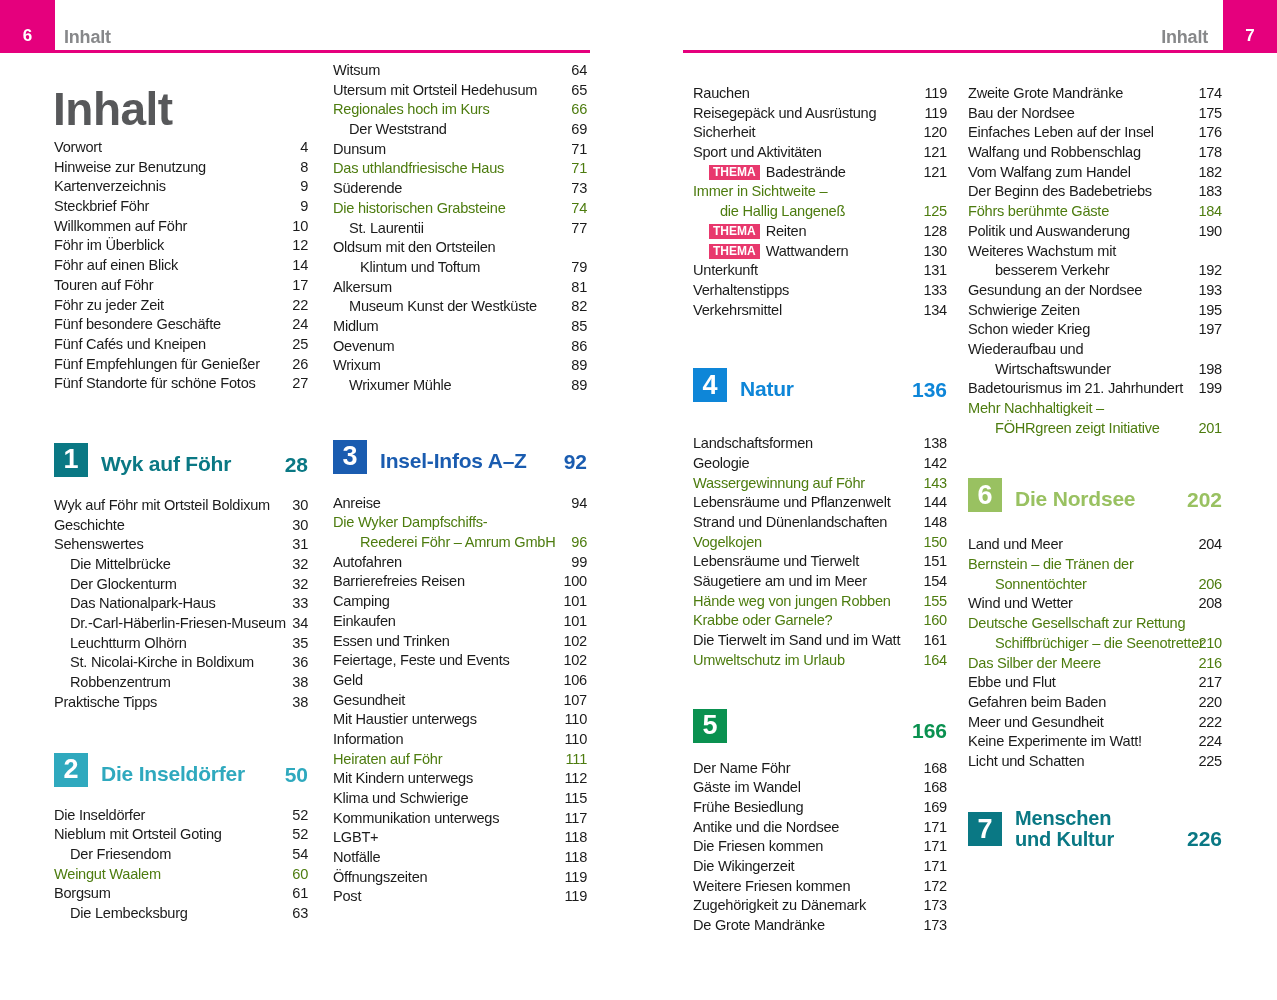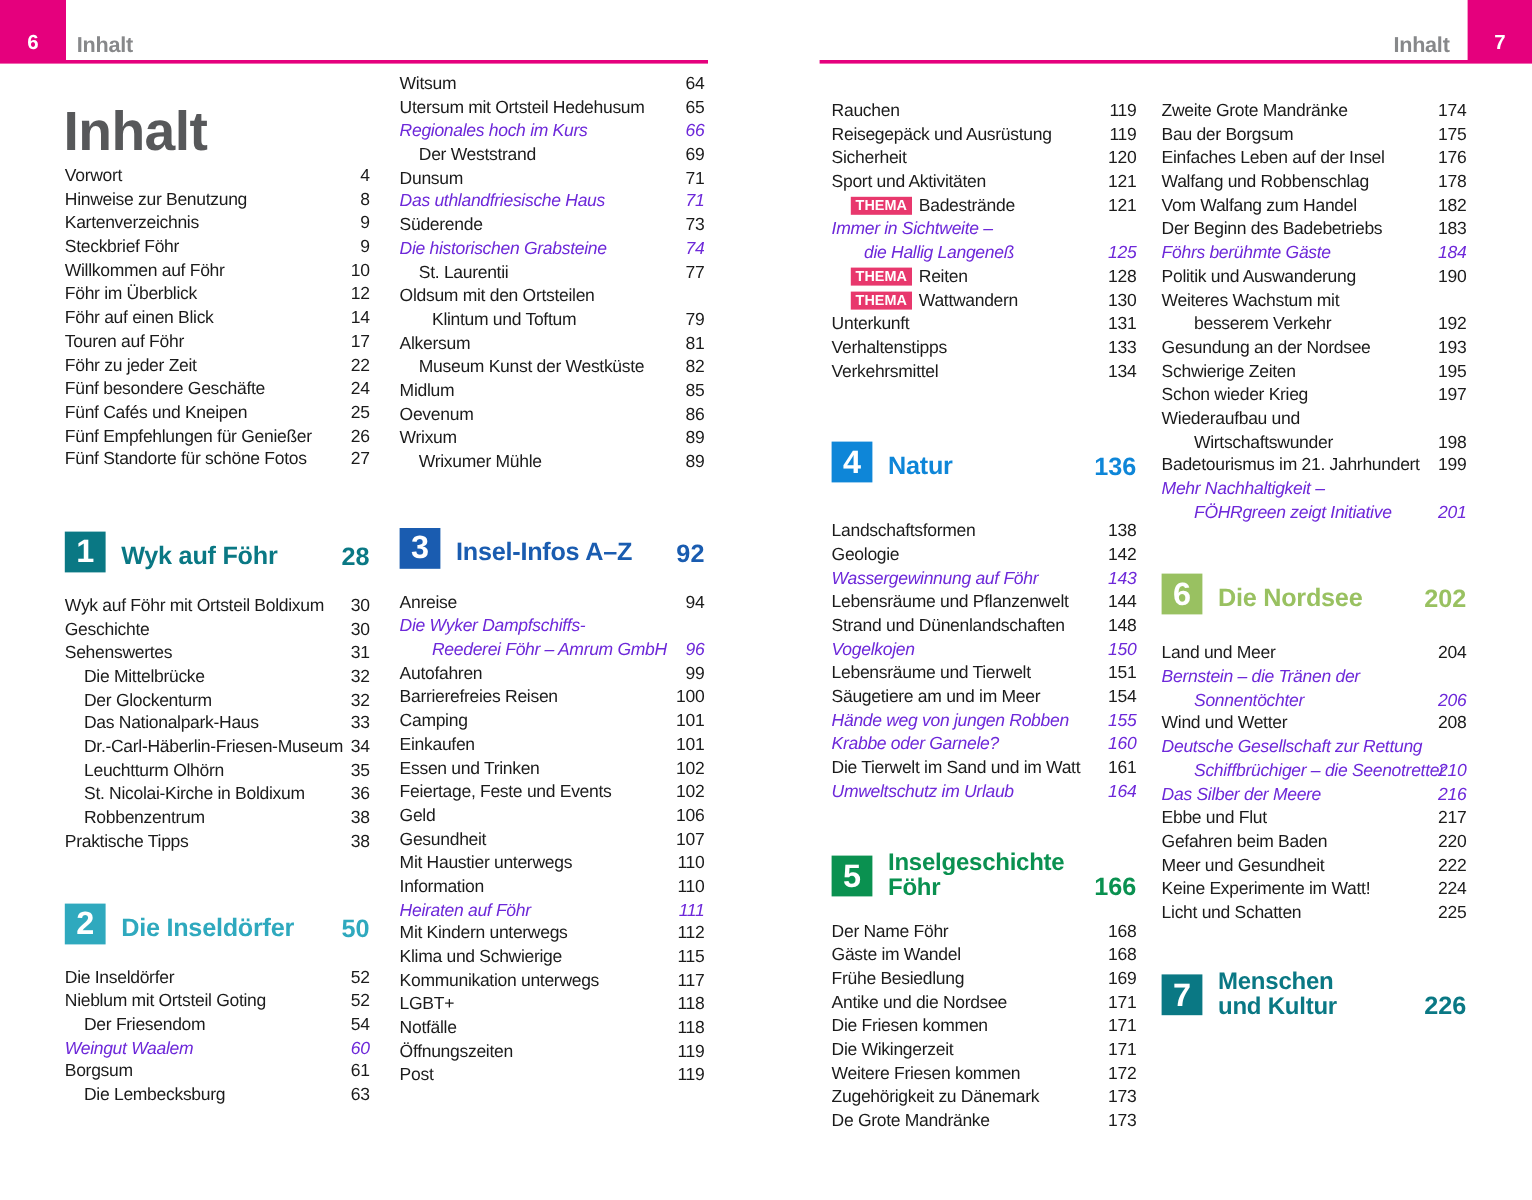--- a/index.html
+++ b/index.html
@@ -25,21 +25,21 @@
   .col{position:absolute;top:0;width:254px;}
   .col.c1{left:54px;}  .col.c2{left:333px;}  .col.c3{left:693px;}  .col.c4{left:968px;}
 
   
   .row{position:relative;height:19.7px;line-height:19.7px;font-size:14.6px;letter-spacing:-0.25px;
        white-space:nowrap;}
   .row .lbl{display:inline-block;}
   .row .lbl.ind1{padding-left:16px;}
   .row .lbl.ind2{padding-left:27px;}
   .row .pg{position:absolute;right:0;top:0;}
-  .row.it{color:#6d28d9;font-style:italic;}
+  .row.it{color:#4d7c0f;}
 
   .badge{display:inline-block;color:#fff;font-style:normal;font-weight:700;font-size:12px;
          line-height:14px;padding:0 4px 1px 4px;margin-right:6px;position:relative;top:-1px;
          letter-spacing:0;}
 
   
   .section{position:relative;display:flex;align-items:flex-end;}
   .numbox{width:34px;height:34px;background:var(--c);color:#fff;font-weight:700;font-size:27px;
           display:flex;align-items:center;justify-content:center;flex:none;}
   .stitle{margin-left:13px;color:var(--c);font-weight:700;font-size:21px;line-height:22px;
@@ -201,42 +201,38 @@
         <div class="row it"><span class="lbl">Vogelkojen</span><span class="pg">150</span></div>
         <div class="row"><span class="lbl">Lebensräume und Tierwelt</span><span class="pg">151</span></div>
         <div class="row"><span class="lbl">Säugetiere am und im Meer</span><span class="pg">154</span></div>
         <div class="row it"><span class="lbl">Hände weg von jungen Robben</span><span class="pg">155</span></div>
         <div class="row it"><span class="lbl">Krabbe oder Garnele?</span><span class="pg">160</span></div>
         <div class="row"><span class="lbl">Die Tierwelt im Sand und im Watt</span><span class="pg">161</span></div>
         <div class="row it"><span class="lbl">Umweltschutz im Urlaub</span><span class="pg">164</span></div>
       </div>
       <div class="section two" style="margin-top: 38px; --c: #0a9150;">
         <div class="numbox">5</div>
-        <div class="stitle">
-          <div>Inselgeschichte</div>
-          <div>Föhr</div>
-        </div>
         <span class="spage">166</span>
       </div>
       <div class="entries" style="margin-top: 16px;">
         <div class="row"><span class="lbl">Der Name Föhr</span><span class="pg">168</span></div>
         <div class="row"><span class="lbl">Gäste im Wandel</span><span class="pg">168</span></div>
         <div class="row"><span class="lbl">Frühe Besiedlung</span><span class="pg">169</span></div>
         <div class="row"><span class="lbl">Antike und die Nordsee</span><span class="pg">171</span></div>
         <div class="row"><span class="lbl">Die Friesen kommen</span><span class="pg">171</span></div>
         <div class="row"><span class="lbl">Die Wikingerzeit</span><span class="pg">171</span></div>
         <div class="row"><span class="lbl">Weitere Friesen kommen</span><span class="pg">172</span></div>
         <div class="row"><span class="lbl">Zugehörigkeit zu Dänemark</span><span class="pg">173</span></div>
         <div class="row"><span class="lbl">De Grote Mandränke</span><span class="pg">173</span></div>
       </div>
     </div>
   <div class="col c4">
       <div class="entries" style="margin-top: 84px;">
         <div class="row"><span class="lbl">Zweite Grote Mandränke</span><span class="pg">174</span></div>
-        <div class="row"><span class="lbl">Bau der Borgsum</span><span class="pg">175</span></div>
+        <div class="row"><span class="lbl">Bau der Nordsee</span><span class="pg">175</span></div>
         <div class="row"><span class="lbl">Einfaches Leben auf der Insel</span><span class="pg">176</span></div>
         <div class="row"><span class="lbl">Walfang und Robbenschlag</span><span class="pg">178</span></div>
         <div class="row"><span class="lbl">Vom Walfang zum Handel</span><span class="pg">182</span></div>
         <div class="row"><span class="lbl">Der Beginn des Badebetriebs</span><span class="pg">183</span></div>
         <div class="row it"><span class="lbl">Föhrs berühmte Gäste</span><span class="pg">184</span></div>
         <div class="row"><span class="lbl">Politik und Auswanderung</span><span class="pg">190</span></div>
         <div class="row"><span class="lbl">Weiteres Wachstum mit</span></div>
         <div class="row"><span class="lbl ind2">besserem Verkehr</span><span class="pg">192</span></div>
         <div class="row"><span class="lbl">Gesundung an der Nordsee</span><span class="pg">193</span></div>
         <div class="row"><span class="lbl">Schwierige Zeiten</span><span class="pg">195</span></div>

